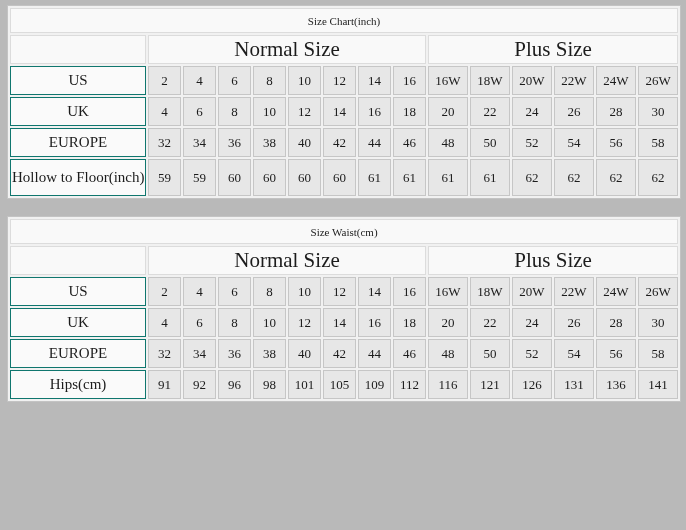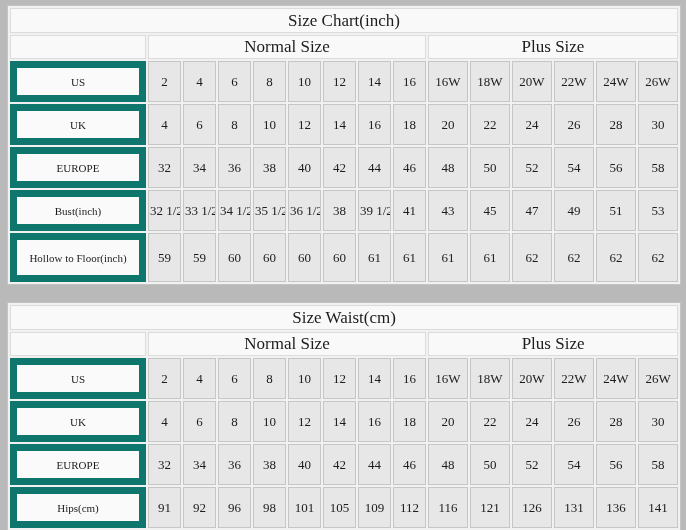--- a/index.html
+++ b/index.html
@@ -31,37 +31,37 @@
   td {
     text-align: center;
     vertical-align: middle;
     color: #1c1c1c;
     overflow: hidden;
     white-space: nowrap;
   }
   td.title {
     background: #f9f9f9;
     border: 1px solid #dcdcdc;
-    font-size: 17px;
+    font-size: 11px;
     height: 21px;
   }
   td.corner {
     background: #f9f9f9;
     border: 1px solid #dcdcdc;
   }
   td.group {
     background: #f9f9f9;
     border: 1px solid #dcdcdc;
-    font-size: 17px;
+    font-size: 21px;
   }
   .r-group td { height: 19px; }
   td.label {
     background: #fafafa;
-    border: 7px solid #0f766e;
-    font-size: 11px;
+    border: 1px solid #0f766e;
+    font-size: 15px;
   }
   td.val {
     background: #e7e7e7;
     border: 1px solid #c6c6c6;
     font-size: 13px;
   }
   tbody tr.r-data td { height: 25px; }
   tbody tr.r-last td { height: 33px; }
 </style>
 </head>
@@ -139,37 +139,20 @@
           <td class="val">42</td>
           <td class="val">44</td>
           <td class="val">46</td>
           <td class="val">48</td>
           <td class="val">50</td>
           <td class="val">52</td>
           <td class="val">54</td>
           <td class="val">56</td>
           <td class="val">58</td>
         </tr>
-        <tr class="r-data">
-          <td class="label">Bust(inch)</td>
-          <td class="val">32 1/2</td>
-          <td class="val">33 1/2</td>
-          <td class="val">34 1/2</td>
-          <td class="val">35 1/2</td>
-          <td class="val">36 1/2</td>
-          <td class="val">38</td>
-          <td class="val">39 1/2</td>
-          <td class="val">41</td>
-          <td class="val">43</td>
-          <td class="val">45</td>
-          <td class="val">47</td>
-          <td class="val">49</td>
-          <td class="val">51</td>
-          <td class="val">53</td>
-        </tr>
         <tr class="r-last">
           <td class="label">Hollow to Floor(inch)</td>
           <td class="val">59</td>
           <td class="val">59</td>
           <td class="val">60</td>
           <td class="val">60</td>
           <td class="val">60</td>
           <td class="val">60</td>
           <td class="val">61</td>
           <td class="val">61</td>

